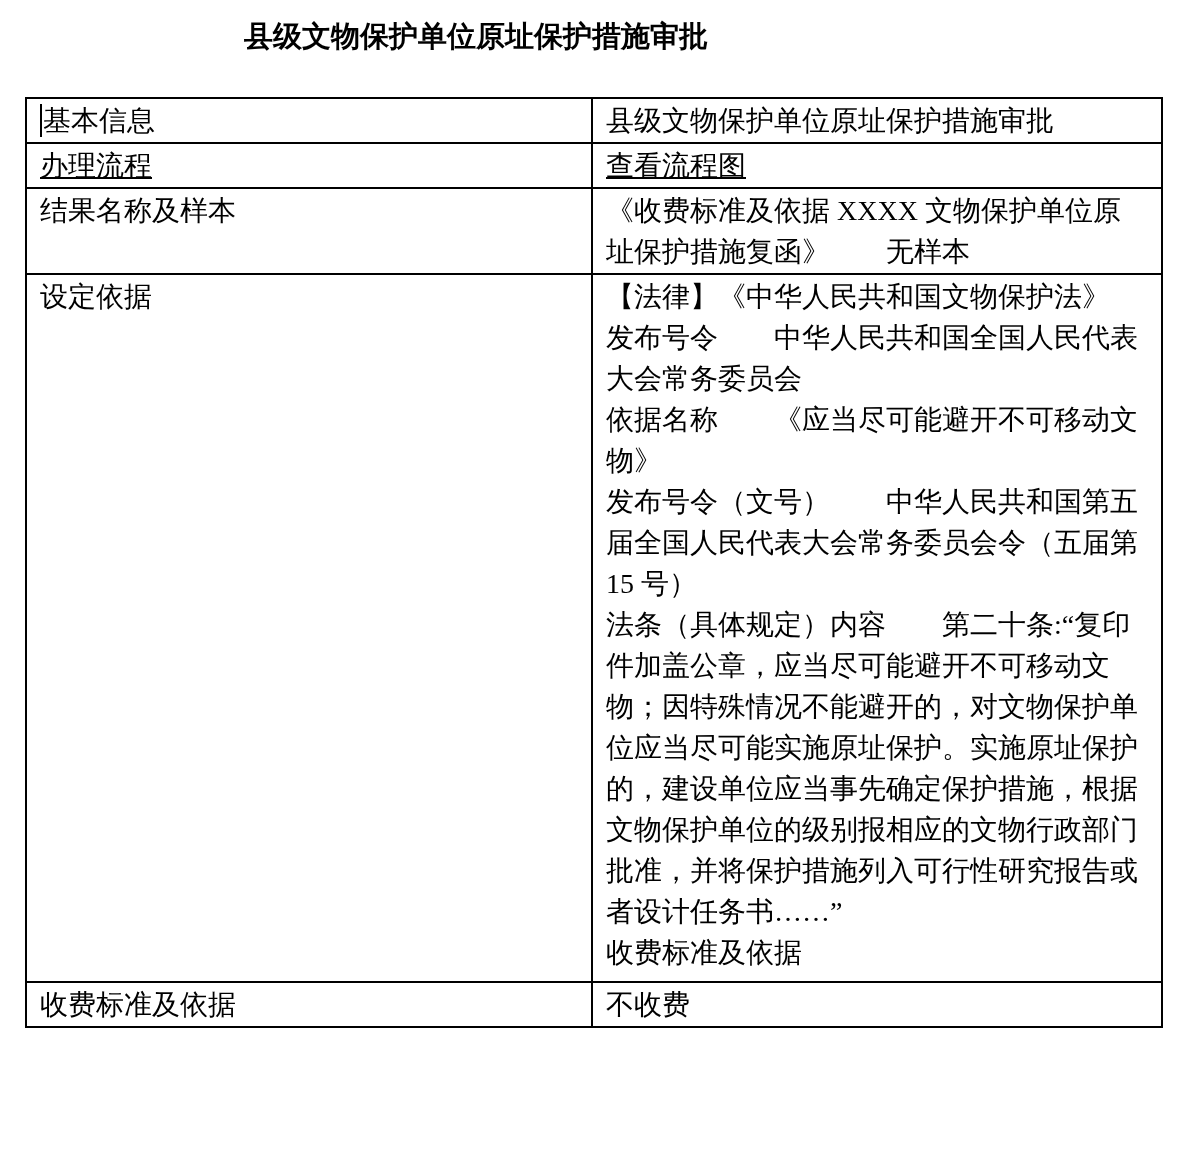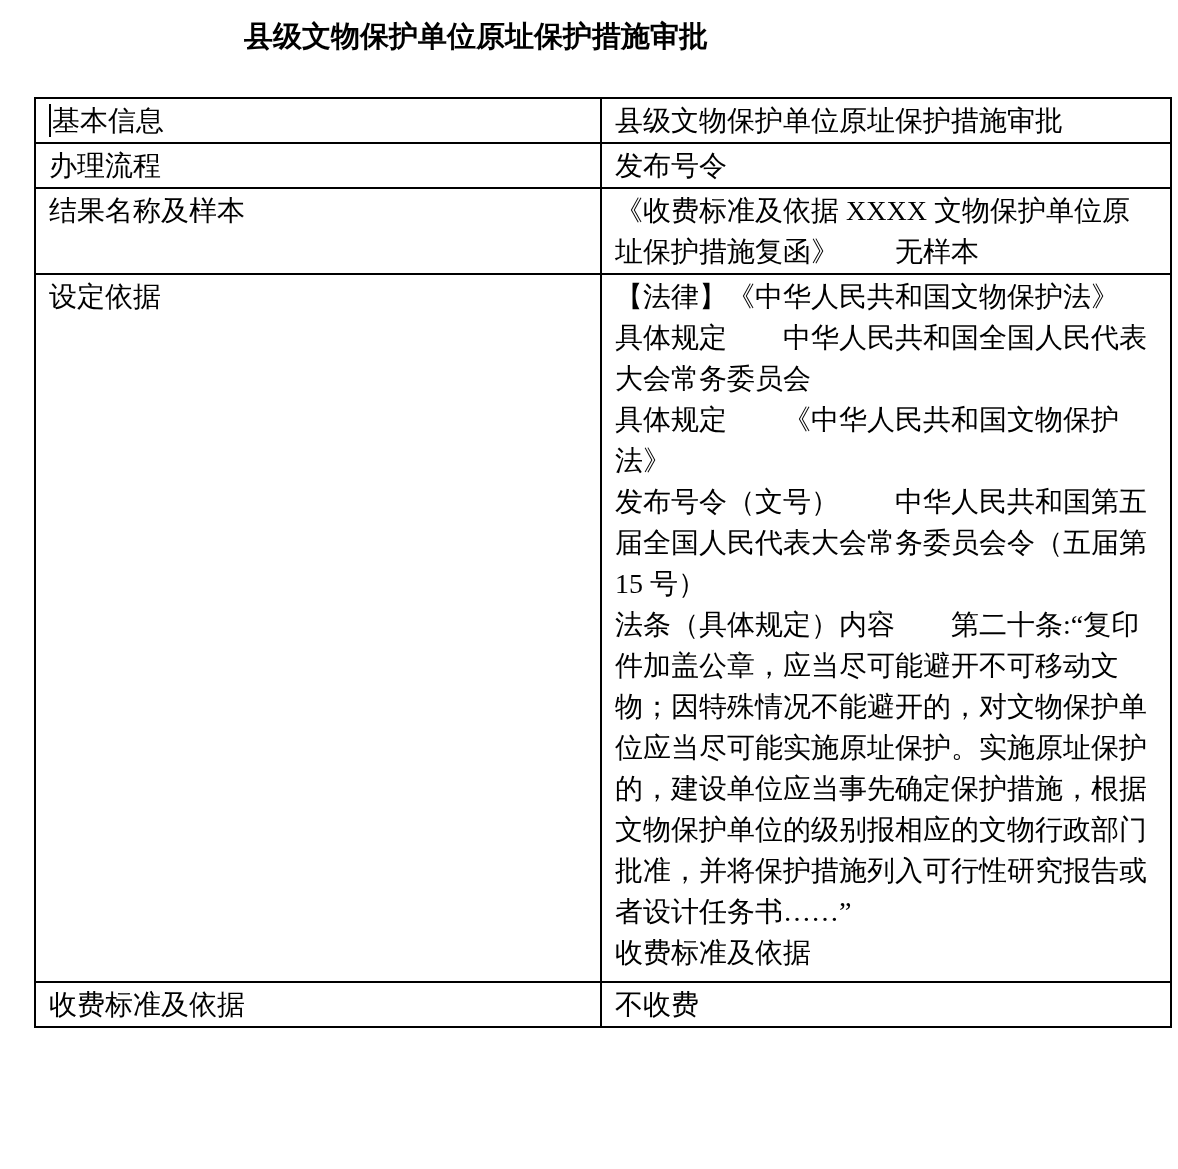--- a/index.html
+++ b/index.html
@@ -24,37 +24,37 @@
     margin: 0;
     padding-top: 18px;
     text-align: center;
     font-size: 29px;
     font-weight: bold;
     line-height: 36px;
     color: #000000;
   }
   table.doc-table {
     position: absolute;
-    left: 34px;
+    left: 25px;
     top: 97px;
     width: 1136px;
     border-collapse: collapse;
     table-layout: fixed;
   }
   table.doc-table td {
     border: 2px solid #000000;
     vertical-align: top;
     padding: 1px 13px;
     font-size: 28px;
     line-height: 41px;
     word-break: break-all;
     overflow-wrap: anywhere;
   }
   tr.r1 { height: 43px; }
-  tr.r2 { height: 45px; }
+  tr.r2 { height: 45px; text-decoration: underline; }
   tr.r3 { height: 123px; }
   tr.r4 { height: 86px; }
   tr.r5 { height: 708px; margin-left: 16px; }
   tr.r6 { height: 43px; }
   .cell-para { margin: 0; }
   .misspell {
     text-decoration: underline wavy #cc0000;
     text-decoration-thickness: 2px;
     text-underline-offset: 7px;
     text-decoration-skip-ink: none;
@@ -82,35 +82,35 @@
     </colgroup>
 
     <tbody>
         <tr class="r1">
       <td><span class="caret"></span><span>基本信息</span></td>
       <td><span>县级文物保护单位原址保护措施审批</span></td>
     </tr>
 
     <tr class="r2">
       <td><span>办理流程</span></td>
-      <td><span>发布号令</span></td>
+      <td><span>查看流程图</span></td>
     </tr>
 
 
     <tr class="r4">
       <td><span>结果名称及样本</span></td>
       <td><span>《收费标准及依据 XXXX 文物保护单位原址保护措施复函》　　无样本</span></td>
     </tr>
 
     <tr class="r5">
       <td><span>设定依据</span></td>
       <td>
         <p class="cell-para">【法律】《中华人民共和国文物保护法》</p>
-        <p class="cell-para">具体规定　　中华人民共和国全国人民代表大会常务委员会</p>
-        <p class="cell-para">具体规定　　《中华人民共和国文物保护法》</p>
+        <p class="cell-para">发布号令　　中华人民共和国全国人民代表大会常务委员会</p>
+        <p class="cell-para">依据名称　　《应当尽可能避开不可移动文物》</p>
         <p class="cell-para">发布号令（文号）　　中华人民共和国第五届全国人民代表大会常务委员会令（五届第 15 号）</p>
         <p class="cell-para">法条（具体规定）内容　　第二十条:“复印件加盖公章，应当尽可能避开不可移动文物；因特殊情况不能避开的，对文物保护单位应当尽可能实施原址保护。实施原址保护的，建设单位应当事先确定保护措施，根据文物保护单位的级别报相应的文物行政部门批准，并将保护措施列入可行性研究报告或者设计任务书……”</p>
         <p class="cell-para">收费标准及依据</p>
       </td>
     </tr>
 
     <tr class="r6">
       <td><span>收费标准及依据</span></td>
       <td><span>不收费</span></td>
     </tr>

